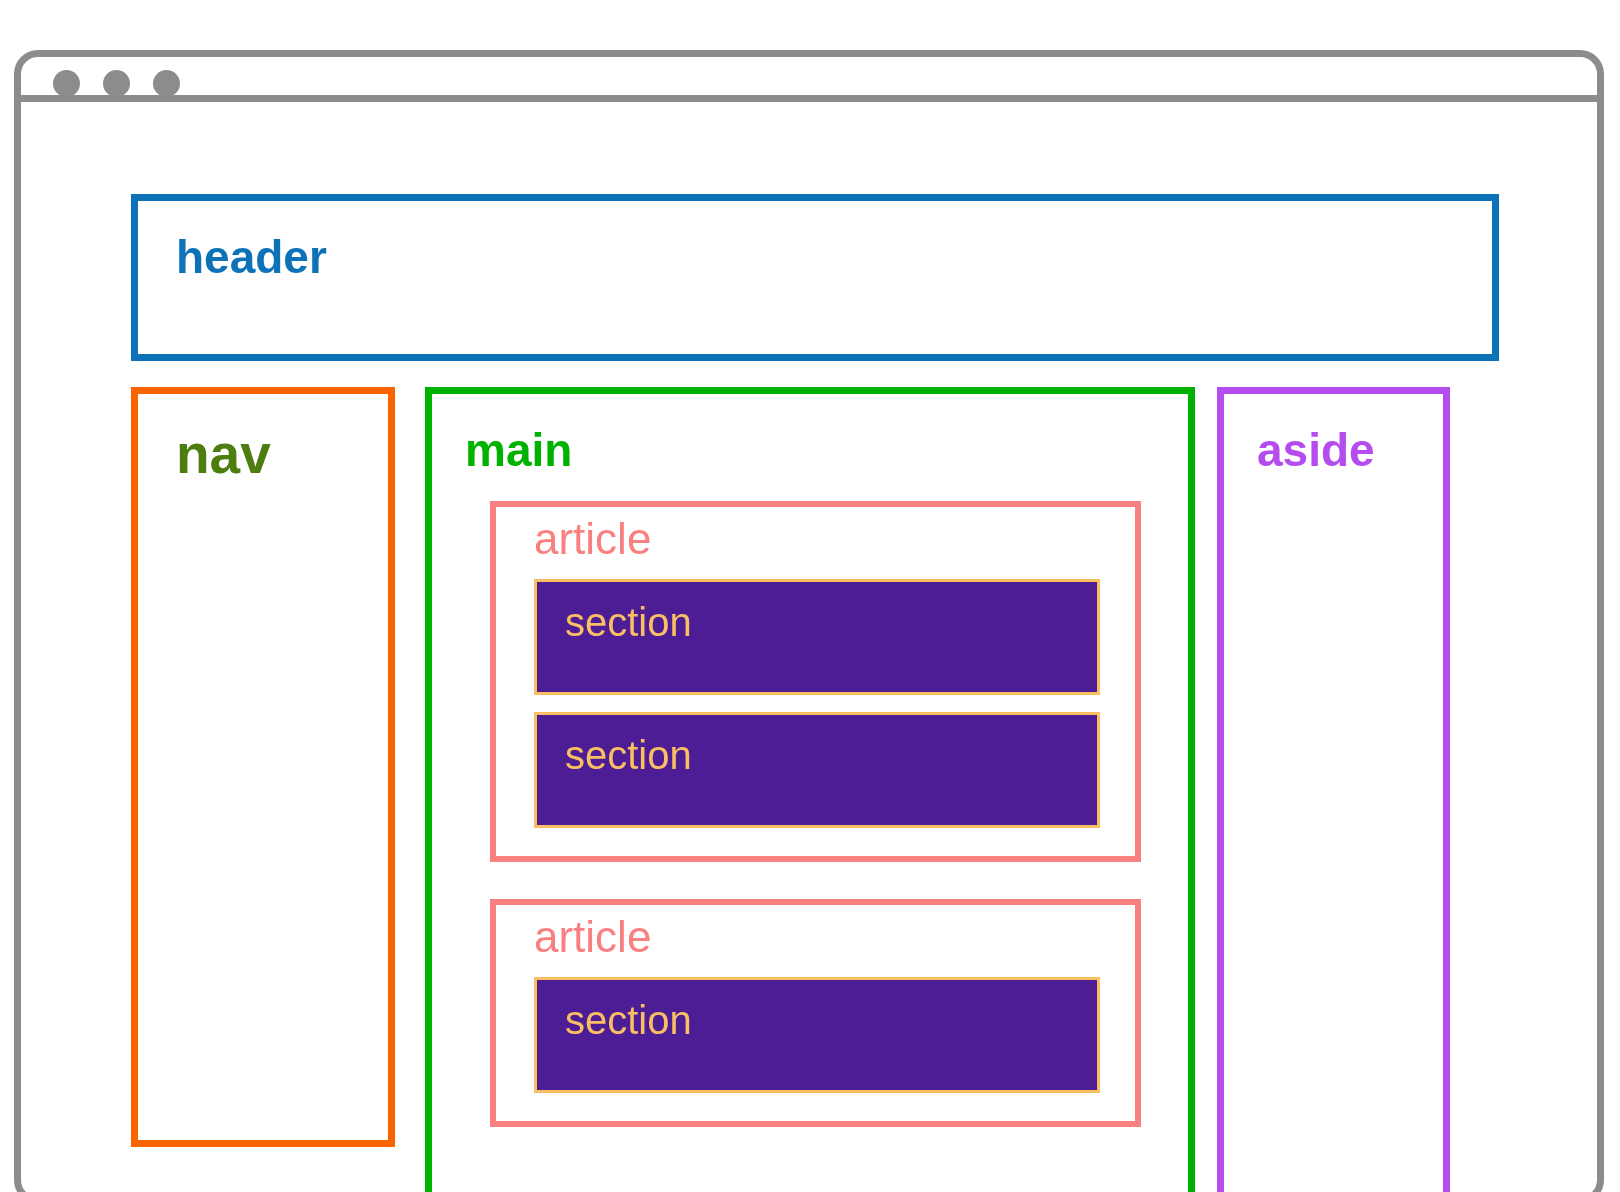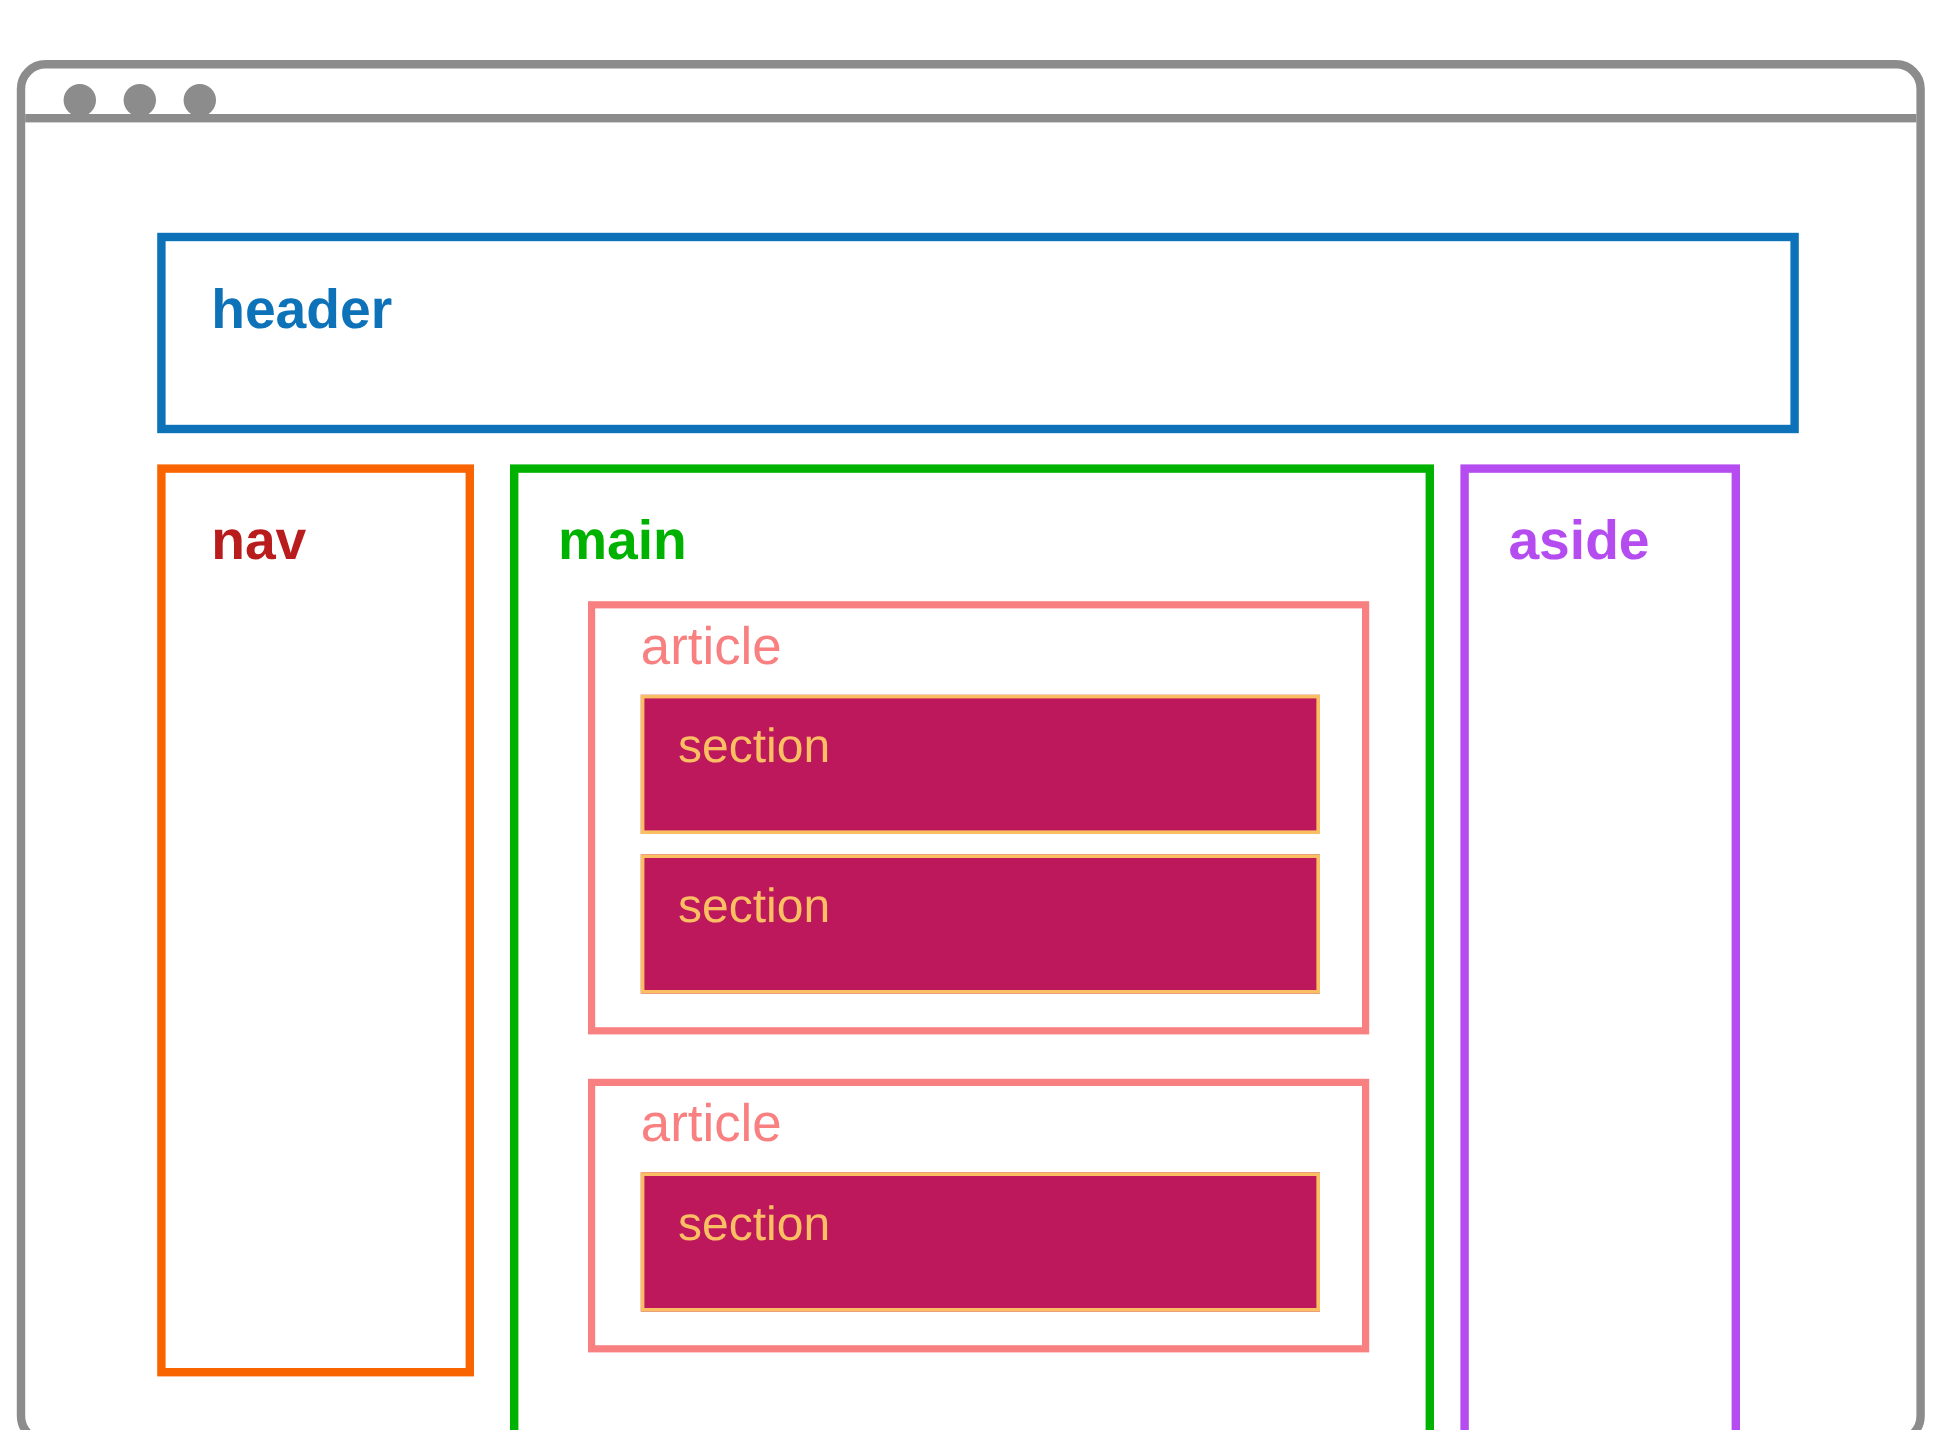--- a/index.html
+++ b/index.html
@@ -94,22 +94,22 @@
   }
 
   
   .box-nav {
     left: 110px;  top: 278px;
     width: 264px; height: 760px;
     border: 7px solid #fa6400;
   }
   .box-nav > .label {
     left: 38px; top: 33px;
-    color: #b91c1c;
-    font-size: 46px;
+    color: #4d7c0f;
+    font-size: 55px;
     font-weight: bold;
   }
 
   
   .box-main {
     left: 404px;  top: 278px;
     width: 770px; height: 896px;
     border: 7px solid #00b200;
   }
   .box-main > .label {
@@ -159,21 +159,21 @@
     line-height: 1;
   }
 
   .box-section {
     position: relative;
     width: 566px;
     height: 116px;
     margin-left: 38px;
     margin-bottom: 17px;
     border: 3px solid #fbbf63;
-    background: #be185d;
+    background: #4c1d95;
     box-sizing: border-box;
   }
   .box-section:last-child { margin-bottom: 0; }
   .box-section > .label {
     position: absolute;
     left: 28px; top: 20px;
     color: #fbbf63;
     font-size: 40px;
     font-weight: normal;
     line-height: 1;

